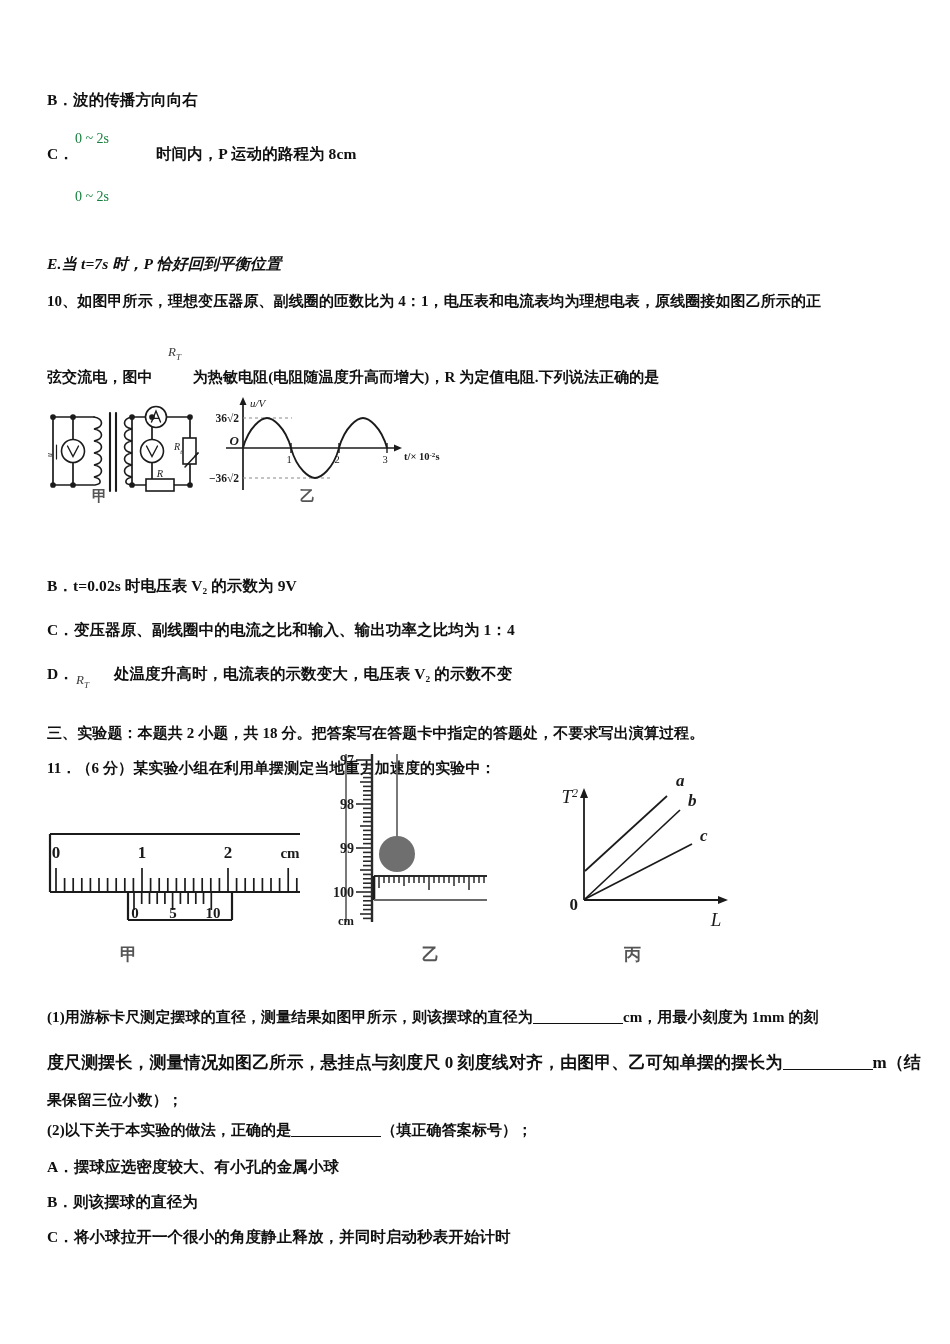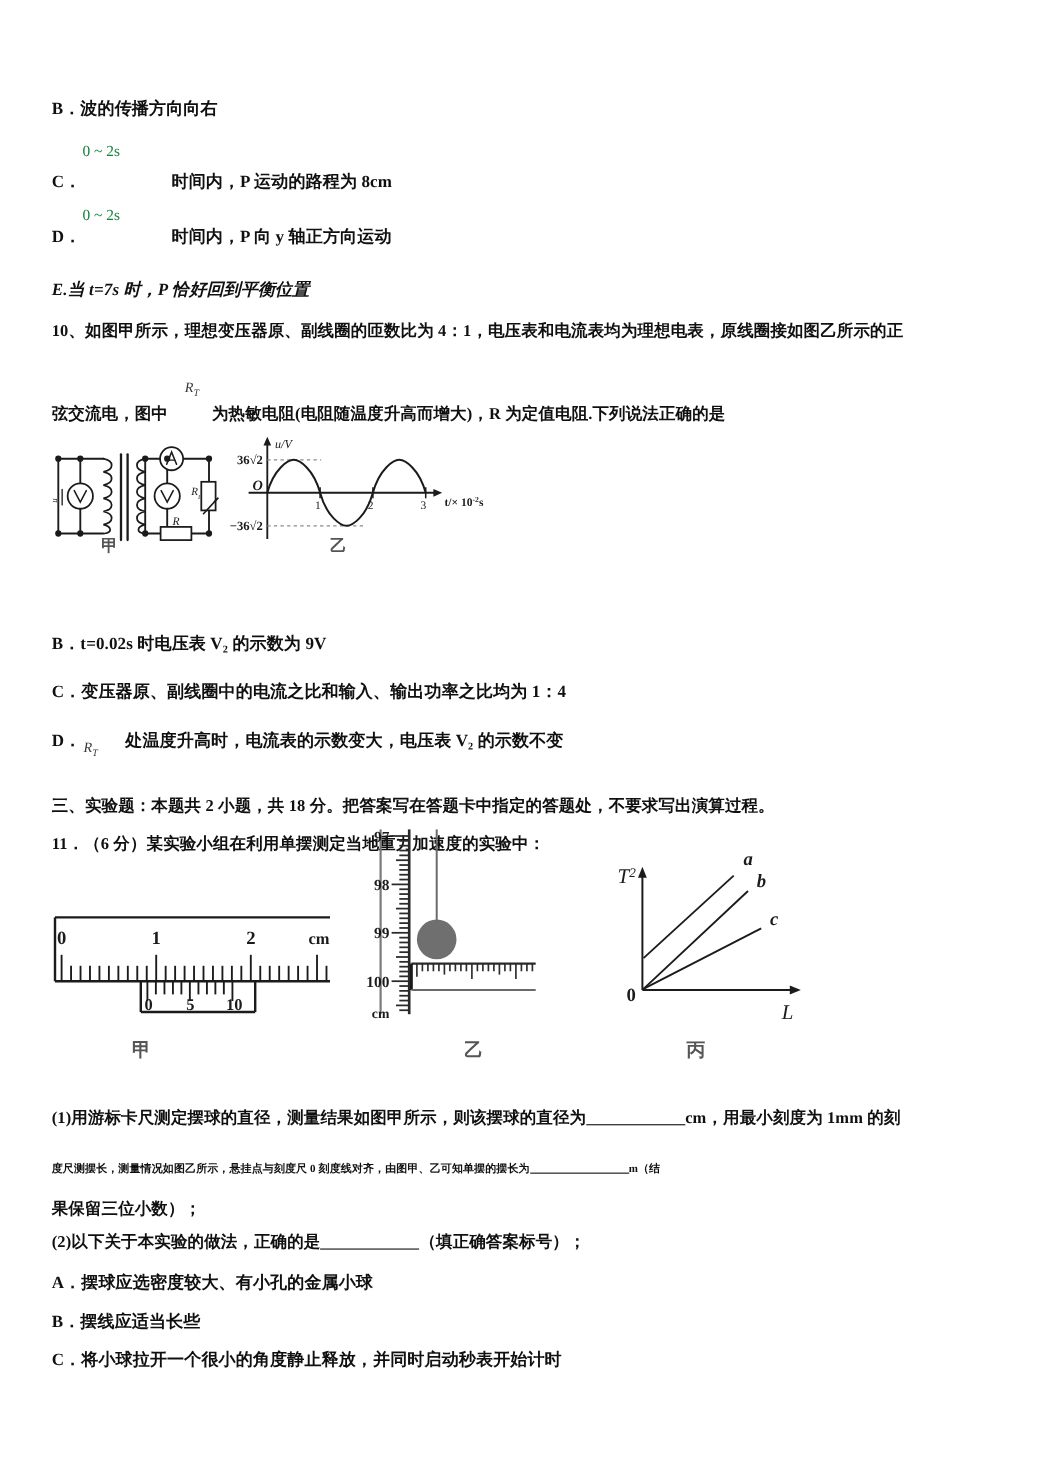--- a/index.html
+++ b/index.html
@@ -66,30 +66,26 @@
 </style>
 </head>
 <body>
 
 <div class="page">
 
   <div class="ln" style="left:47px; top:90px;">
     <span>B．</span><span>波的传播方向向右</span>
   </div>
 
-  <div class="ln" style="left:47px; top:156px;">
+  <div class="ln" style="left:47px; top:144px;">
     <span>C．</span>
     <span style="display:inline-block;width:78px;"></span><span>时间内，P 运动的路程为 8cm</span>
   </div>
   <div class="sup-frac" style="left:75px; top:131px;">0 ~ 2s</div>
 
-  <div class="ln" style="left:47px; top:206px;">
-    <span>D．</span>
-    <span style="display:inline-block;width:78px;"></span><span>时间内，P 向 y 轴正方向运动</span>
-  </div>
   <div class="sup-frac" style="left:75px; top:189px;">0 ~ 2s</div>
 
   <div class="ln" style="left:47px; top:254px;font-style:italic;">
     <span>E.</span><span>当 t=7s 时，P 恰好回到平衡位置</span>
   </div>
 
   <div class="ln" style="left:47px; top:291px; font-size:15px;">10、如图甲所示，理想变压器原、副线圈的匝数比为 4：1，电压表和电流表均为理想电表，原线圈接如图乙所示的正</div>
 
   <div class="ln" style="left:47px; top:337px; font-size:15px;margin-top:30px;">
     <span>弦交流电，图中</span><span style="display:inline-block;width:40px;"></span><span>为热敏电阻(电阻随温度升高而增大)，R 为定值电阻.下列说法正确的是</span>
@@ -408,32 +404,32 @@
       <text x="124" y="28" font-family="'Liberation Serif',serif" font-size="17" font-style="italic" font-weight="bold" fill="#1b1b1b">a</text>
       <text x="136" y="48" font-family="'Liberation Serif',serif" font-size="17" font-style="italic" font-weight="bold" fill="#1b1b1b">b</text>
       <text x="148" y="83" font-family="'Liberation Serif',serif" font-size="17" font-style="italic" font-weight="bold" fill="#1b1b1b">c</text>
     </svg>
   </div>
   <div class="figlabel" style="left:624px; top:943px; font-size:17px;">丙</div>
 
   <div class="ln" style="left:47px; top:1007px; font-size:15px;">
     <span>(1)用游标卡尺测定摆球的直径，测量结果如图甲所示，则该摆球的直径为</span><span class="blank" style="width:90px;"></span><span>cm，用最小刻度为 1mm 的刻</span>
   </div>
-  <div class="ln" style="left:47px; top:1053px; font-size:10px;">
+  <div class="ln" style="left:47px; top:1053px; font-size:17px;">
     <span>度尺测摆长，测量情况如图乙所示，悬挂点与刻度尺 0 刻度线对齐，由图甲、乙可知单摆的摆长为</span><span class="blank" style="width:90px;"></span><span>m（结</span>
   </div>
   <div class="ln" style="left:47px; top:1090px; font-size:15px;">果保留三位小数）；</div>
 
   <div class="ln" style="left:47px; top:1120px; font-size:15px;">
     <span>(2)以下关于本实验的做法，正确的是</span><span class="blank" style="width:90px;"></span><span>（填正确答案标号）；</span>
   </div>
 
   <div class="ln" style="left:47px; top:1157px;">
     <span>A．</span><span>摆球应选密度较大、有小孔的金属小球</span>
   </div>
   <div class="ln" style="left:47px; top:1192px;">
-    <span>B．</span><span>摆线应适当长些</span>
+    <span>B．</span><span>则该摆球的直径为</span>
   </div>
   <div class="ln" style="left:47px; top:1227px;">
     <span>C．</span><span>将小球拉开一个很小的角度静止释放，并同时启动秒表开始计时</span>
   </div>
 
 </div>
 
 </body></html>

